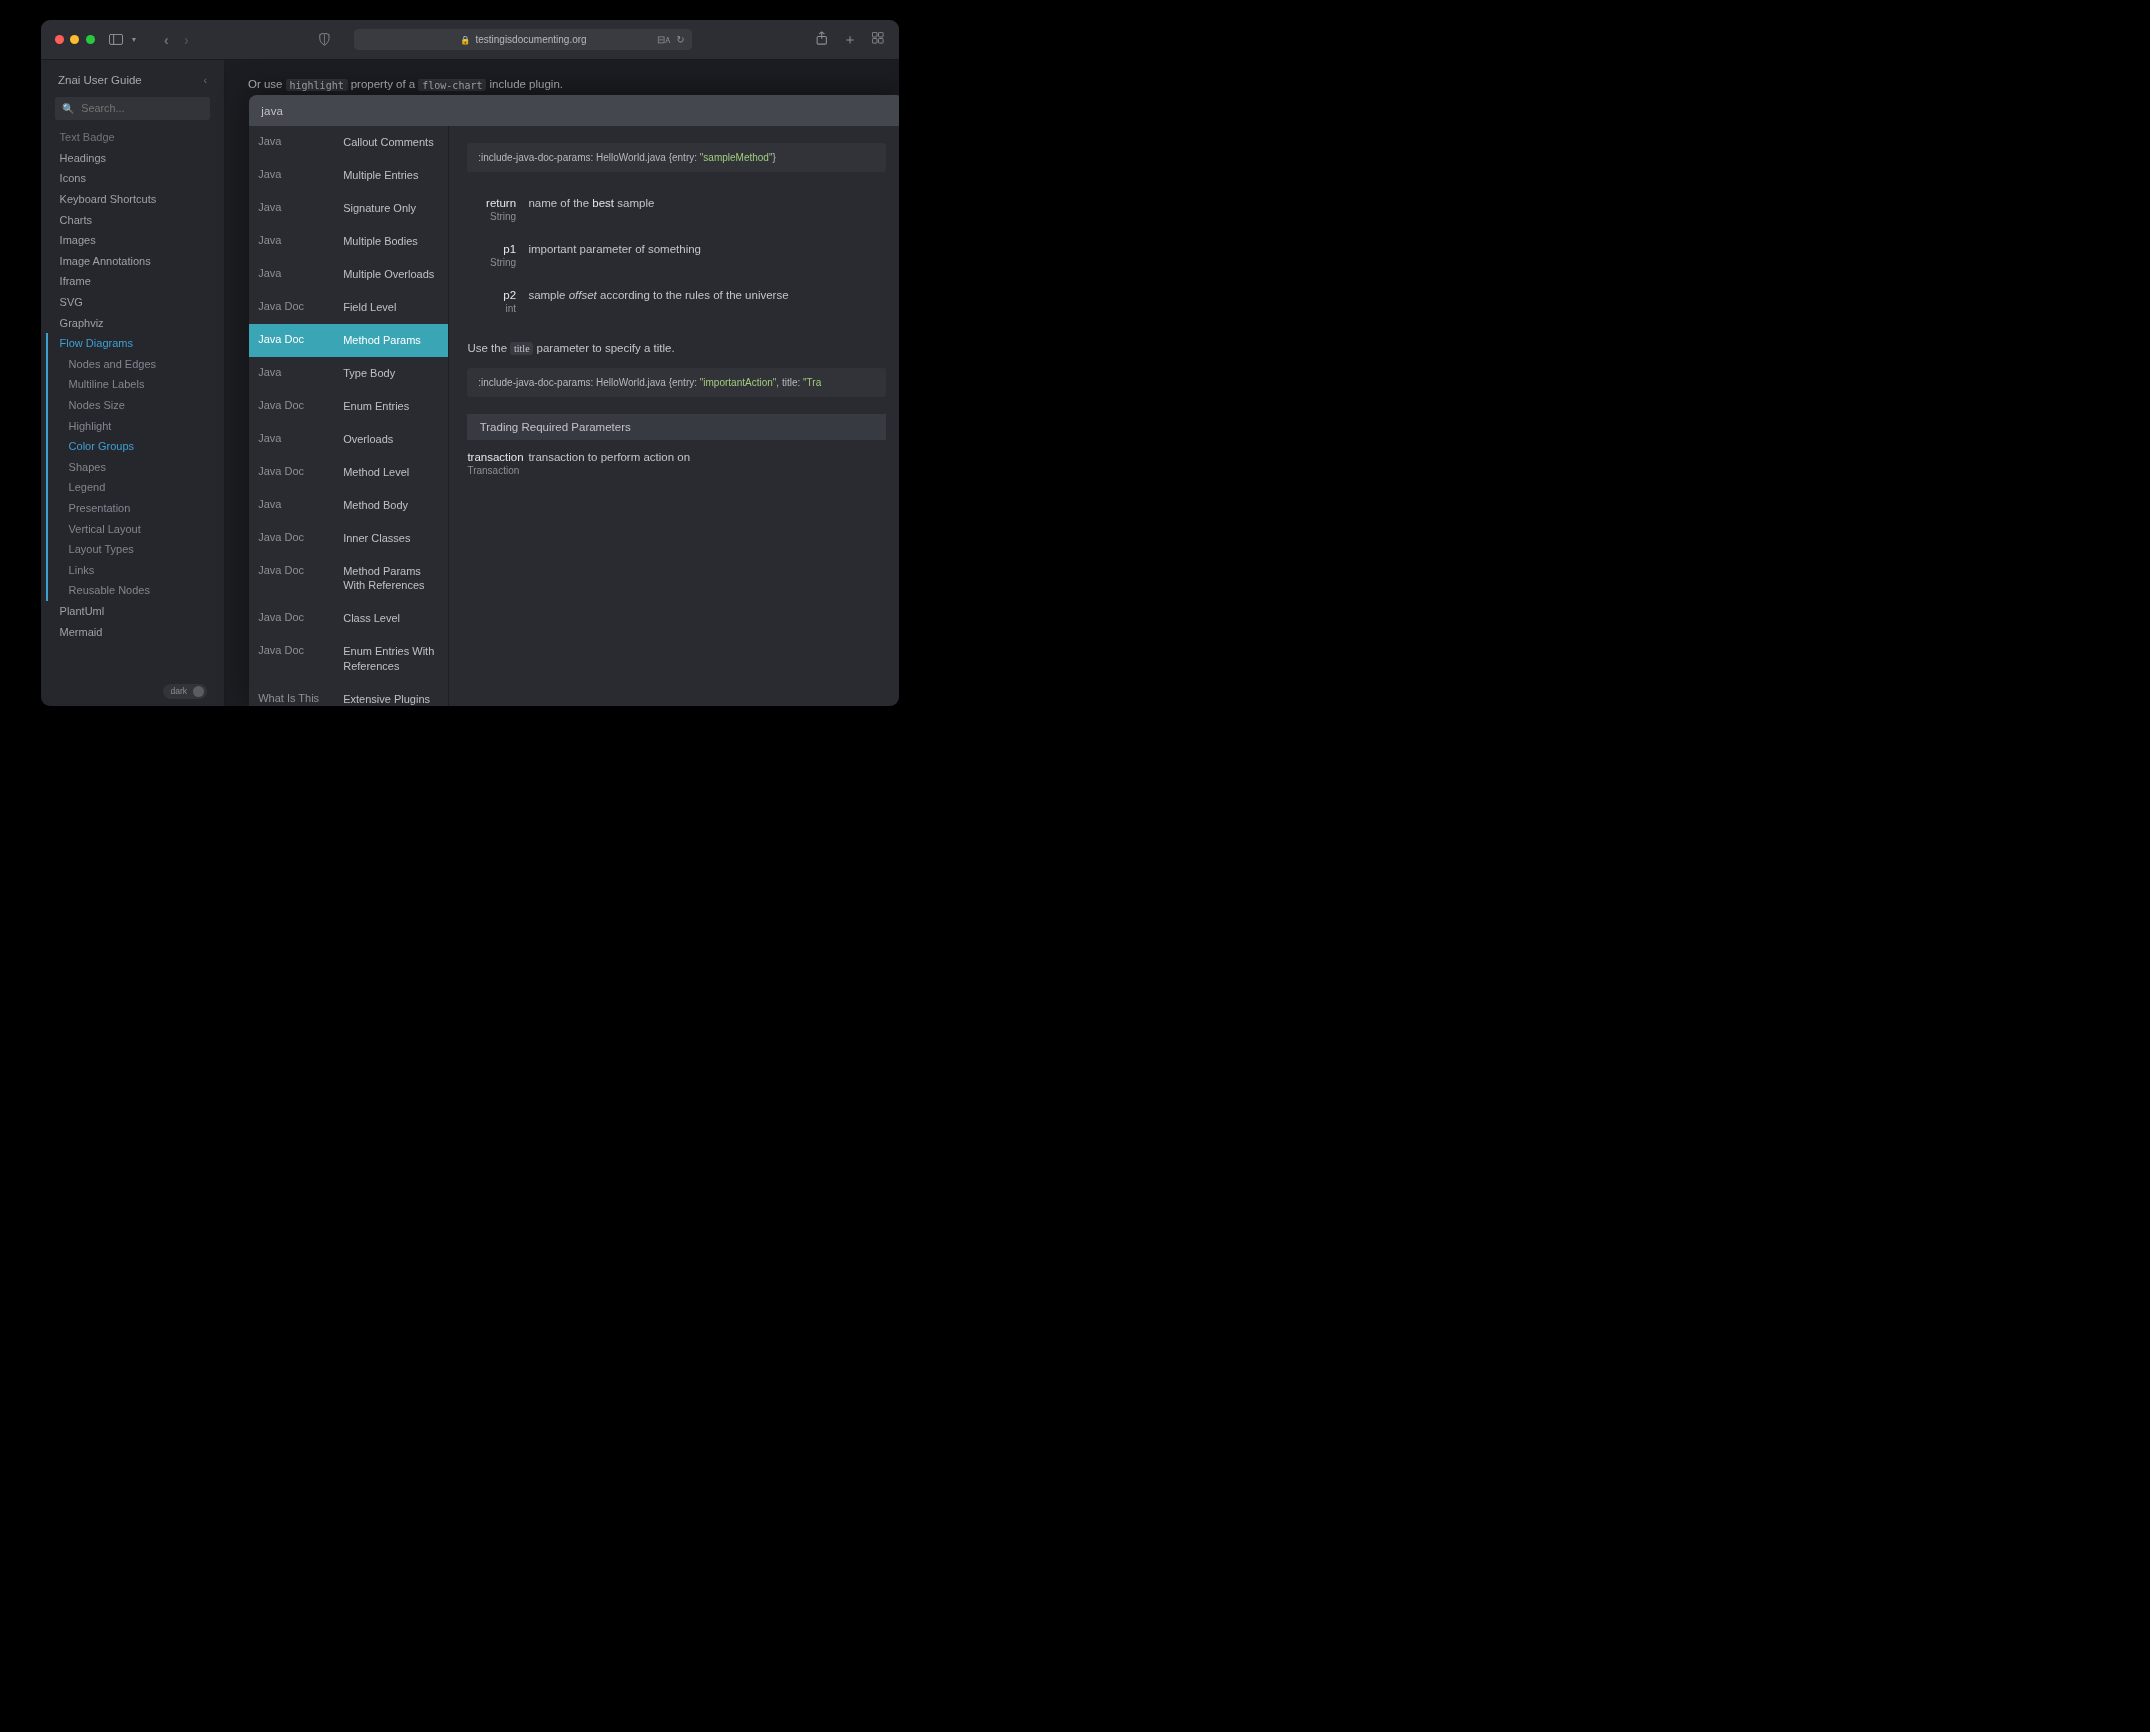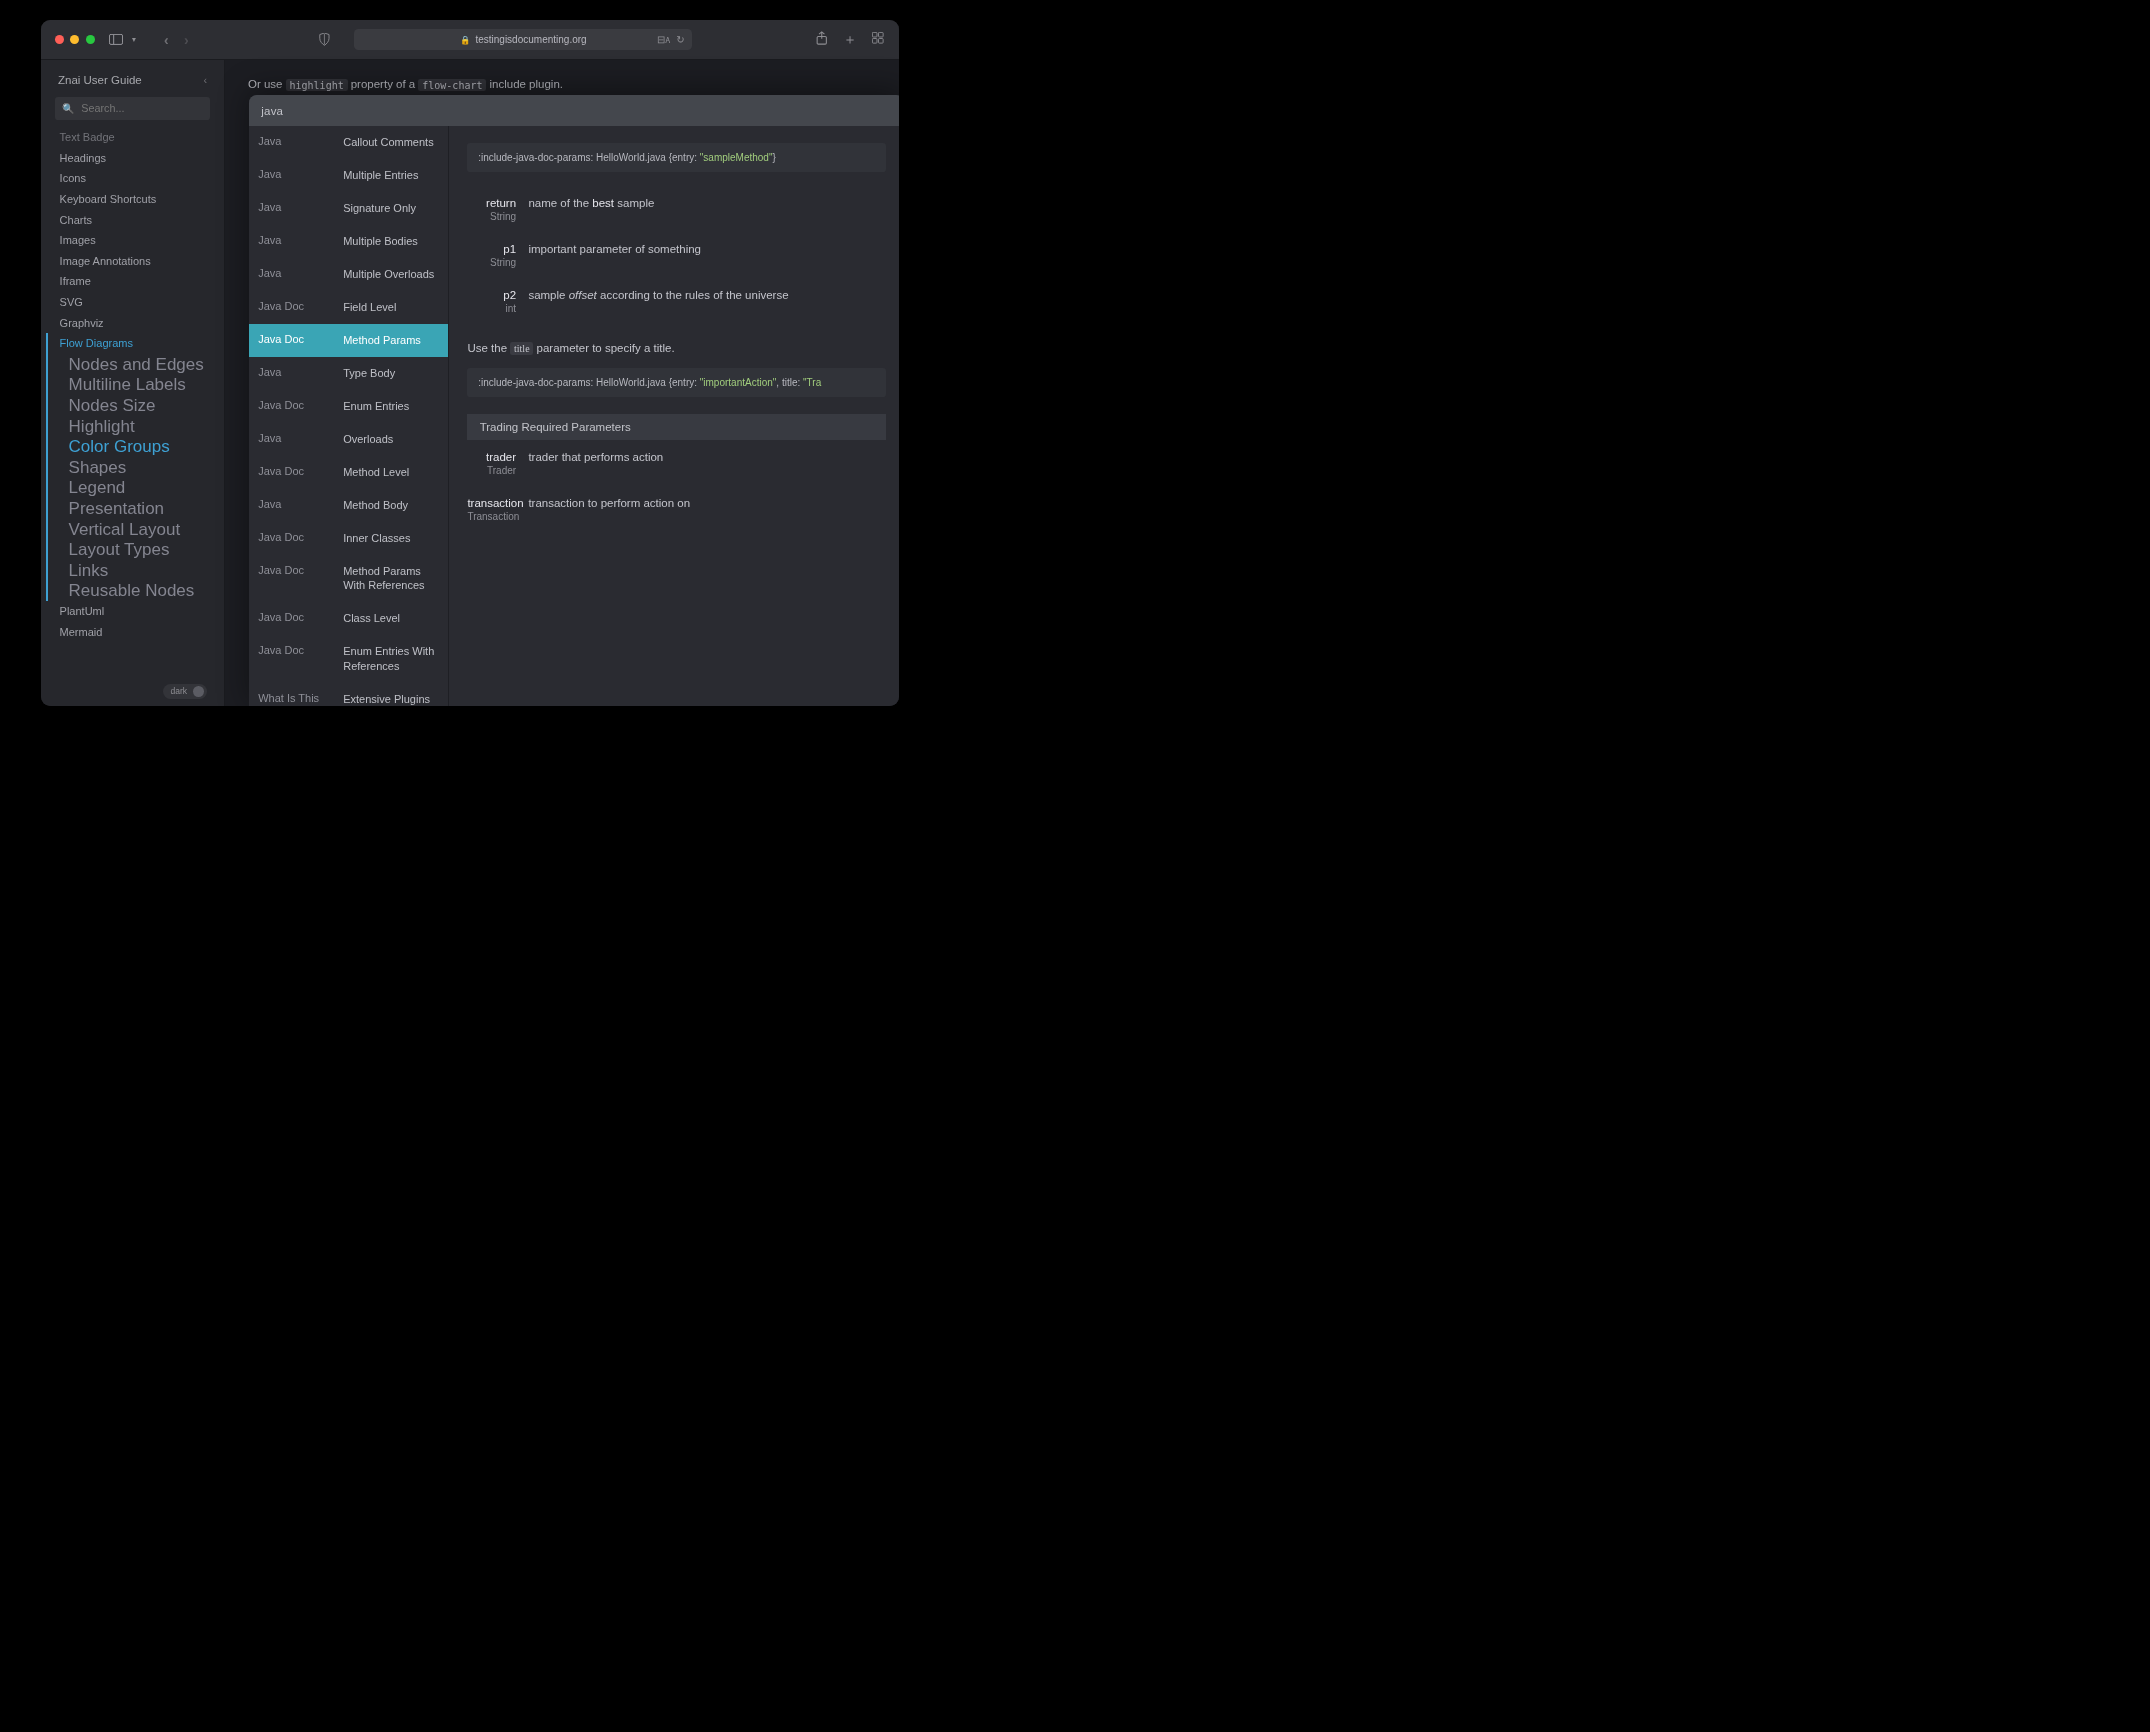--- a/index.html
+++ b/index.html
@@ -24,21 +24,21 @@
 .sidebar{width:184px;background:#26272c;border-right:0.8px solid #1a1b1f;display:flex;flex-direction:column;height:100%}
 .sb-header{padding:14px 17px 10.8px 17px;display:flex;align-items:center;justify-content:space-between;color:#a7a8ad;font-size:11.5px}
 .sb-header .chev{color:#6e6e73;font-size:10.8px}
 .sb-search{margin:0 14px 7.7px 14px;height:23px;background:#333439;border-radius:3.1px;display:flex;align-items:center;gap:6.1px;padding:0 7.7px;color:#72737a;font-size:10.8px}
 .sb-search .mag{font-size:10px}
 .sb-search input{background:transparent;border:none;color:#bfc0c6;font-size:10.8px;outline:none;flex:1}
 .sb-list{flex:1;overflow:hidden;position:relative}
 .sb-scroll{padding-left:4.6px}
 .sb-item{padding:3.8px 12.3px 3.8px 14px;color:#a0a1a8;font-size:11px;line-height:13px;cursor:pointer}
 .sb-item.dim{color:#727379}
-.sb-item.l2{padding-left:23px;color:#848590;font-size:17px}
+.sb-item.l2{padding-left:23px;color:#848590;font-size:11px}
 .sb-item.blue{color:#3ea1d4}
 .sb-item.l2.active{color:#3ea1d4}
 .sb-group{position:relative}
 .sb-group::before{content:"";position:absolute;left:0;top:0;bottom:0;width:2.3px;background:#3ea1d4}
 .sb-footer{height:29px;display:flex;align-items:center;justify-content:flex-end;padding-right:17px}
 .theme-pill{background:#333439;border-radius:9.2px;height:15.4px;display:flex;align-items:center;gap:6px;padding:0 3.1px 0 7.7px;color:#8e8e93;font-size:8.5px}
 .theme-pill .knob{width:10.8px;height:10.8px;background:#5b5c63;border-radius:50%}
 .main{flex:1;background:#1c1d22;overflow:hidden;position:relative}
 .content{position:absolute;top:0;left:0;right:0;bottom:0;padding:18.4px 23px;color:#b3b4bb;font-size:11.5px}
 .content .mono{font-family:ui-monospace,SFMono-Regular,Menlo,monospace;background:#313238;border-radius:2.3px;padding:0.8px 3.8px;color:#b3b4bb;font-size:10px}
@@ -296,27 +296,20 @@
         <div class="usep">
           <span>Use the </span><span class="mono">title</span><span> parameter to specify a title.</span>
         </div>
         <div class="codeblock">
           <span>:include-java-doc-params: HelloWorld.java {entry: </span><span class="str">"importantAction"</span><span>, title: </span><span class="str">"Tra</span>
         </div>
         <div class="tbar">Trading Required Parameters</div>
         <div class="params" id="params2">
             <div class="prow">
               <div class="left">
-                <span class="name">trader</span>
-                <span class="type">Trader</span>
-              </div>
-              <div class="desc">trader that performs action</div>
-            </div>
-            <div class="prow">
-              <div class="left">
                 <span class="name">transaction</span>
                 <span class="type">Transaction</span>
               </div>
               <div class="desc">transaction to perform action on</div>
             </div>
           </div>
       </div>
     </div>
   </div>
 </div>

